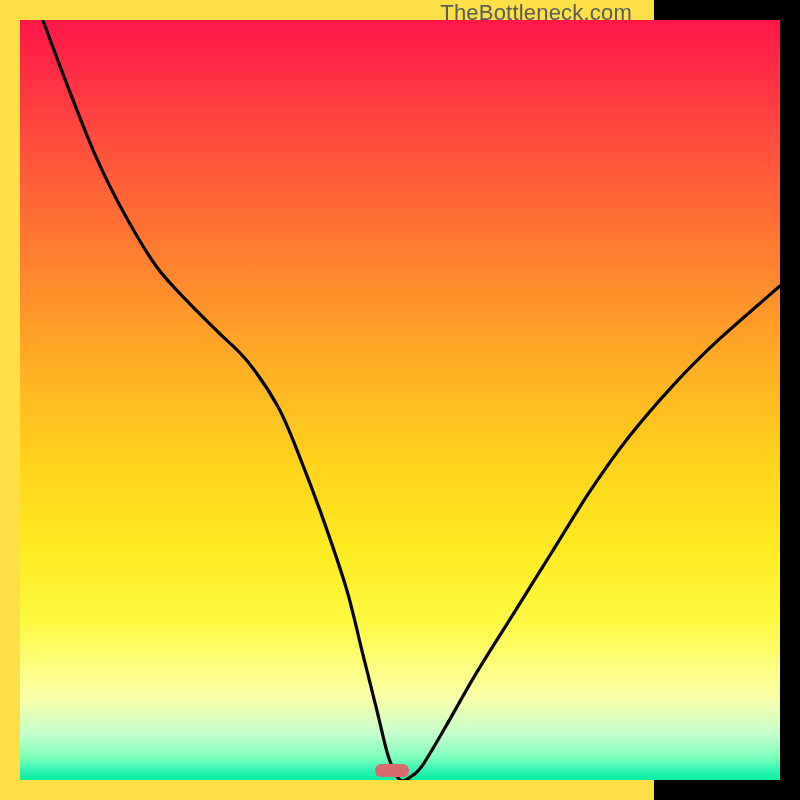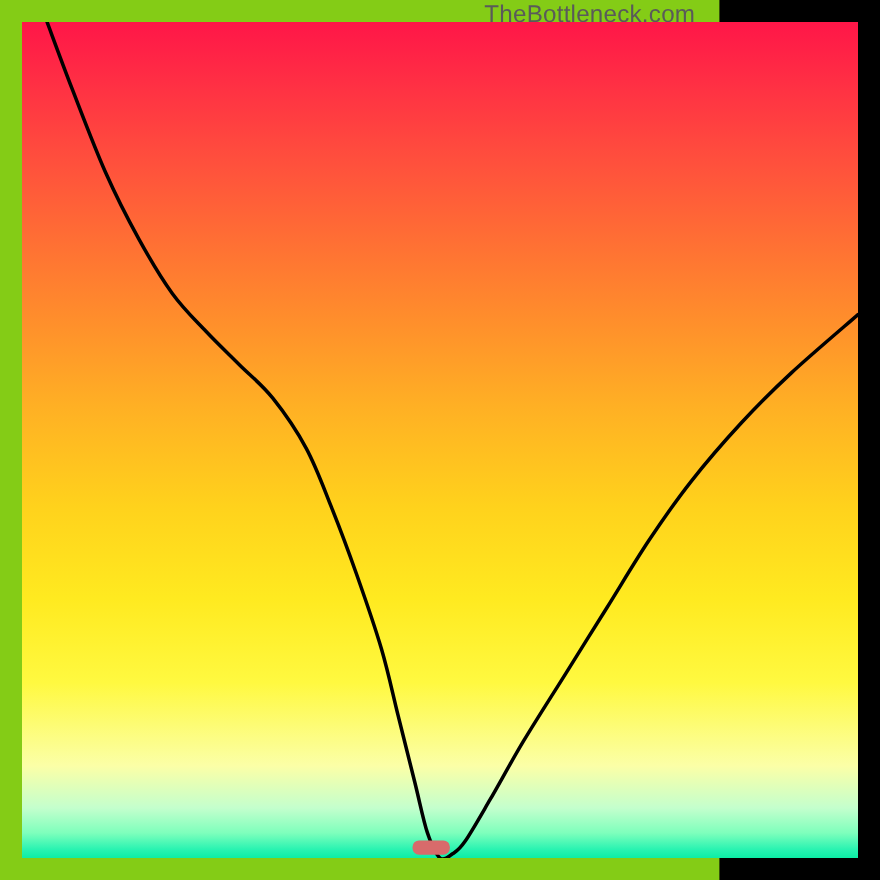--- a/index.html
+++ b/index.html
@@ -10,21 +10,21 @@
     background: #000000;
     overflow: hidden;
     font-family: Arial, Helvetica, sans-serif;
   }
   .frame {
     position: absolute;
     top: 0;
     left: 0;
     width: 654px;
     height: 800px;
-    background: #84cc16;
+    background: #fde047;
   }
   .plot-area {
     position: absolute;
     top: 20px;
     left: 20px;
     width: 760px;
     height: 760px;
     overflow: hidden;
   }
   .gradient {

